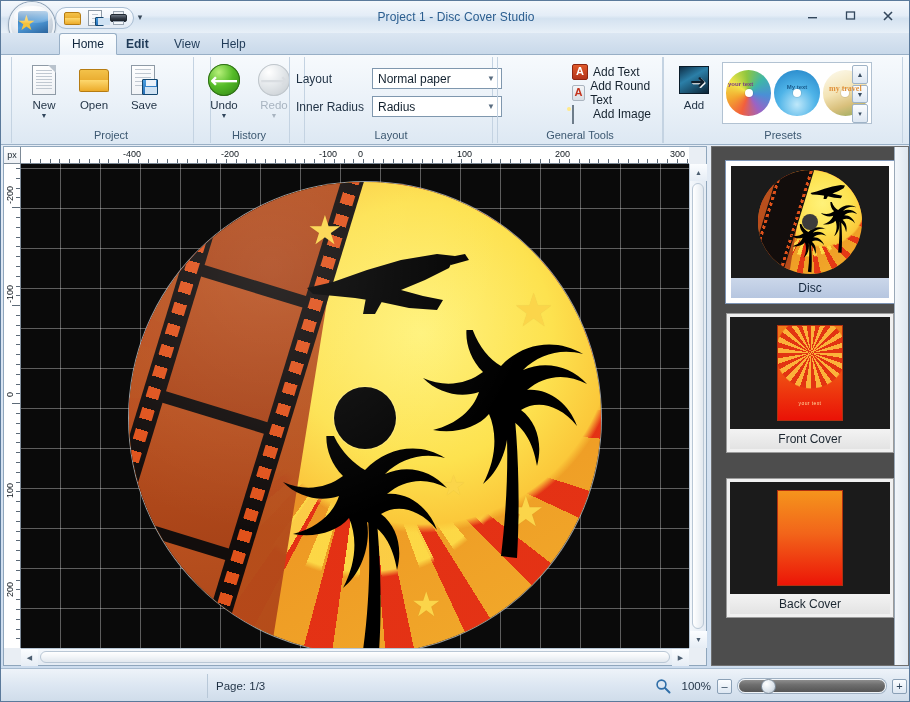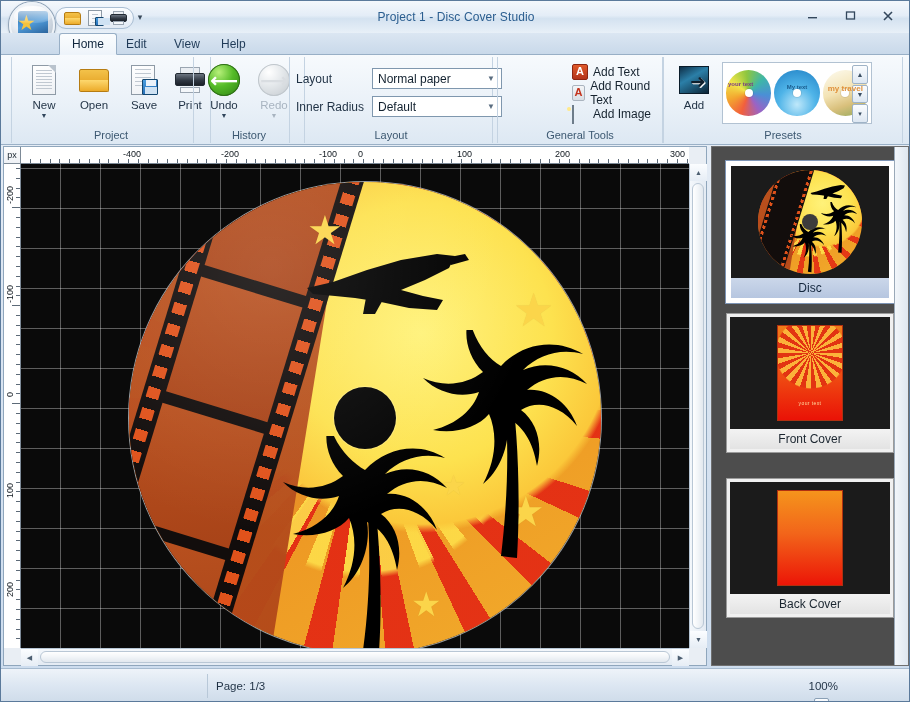--- a/index.html
+++ b/index.html
@@ -263,21 +263,21 @@
   .preset .hole {
     position: absolute; left: 50%; top: 50%; width: 8px; height: 8px; margin: -4px 0 0 -4px;
     border-radius: 50%; background: #ffffff; box-shadow: 0 0 0 1px rgba(0,0,0,.08);
   }
   .preset .ptxt { position: relative; z-index: 2; line-height: 7px; }
   .p1 { background: conic-gradient(from 200deg, #f25f3c, #f3a62f, #f1e54a, #8ec63f, #3fb6a8, #4a8fd6, #9b63c4, #f25f3c); }
   .p1 .ptxt { color:#7a3c86; left:-8px; top:-9px; }
   .p2 { background: radial-gradient(circle at 50% 75%, #bfe8fa 0%, #4fb4e8 45%, #1f7fc4 100%); }
   .p2 .ptxt { color:#1a5c8e; top:-6px; }
   .p3 { background: linear-gradient(160deg,#fdfbf0 0%,#f3e3b4 45%,#d9c07c 70%,#8fa85a 100%); }
-  .p3 .ptxt { color:#e0913b; top:-5px; font-size:8px; }
+  .p3 .ptxt { color:#e0913b; top:-5px; font-size:8px;font-family:Liberation Serif, serif; }
   .preset-scroll {
     position: absolute; right: 3px; top: 2px; width: 16px; height: 58px;
     display: flex; flex-direction: column; gap: 1px;
   }
   .ps-btn {
     flex: 1; background: linear-gradient(180deg,#fbfdff,#dde7f2);
     border: 1px solid #9fb3c7; border-radius: 2px;
     display: flex; align-items: center; justify-content: center;
     font-size: 7px; color: #3a4e62;
   }
@@ -496,21 +496,21 @@
     position: absolute; left: 0; top: 667px; width: 910px; height: 34px;
     background: linear-gradient(180deg,#eef3f9 0%,#dde7f2 48%,#cfdcea 100%);
     border-top: 1px solid #a7bbd0;
   }
   .sb-cell {
     position: absolute; top: 5px; height: 24px; display: flex; align-items: center;
     font-size: 11.5px; color: #1f3144; padding-left: 8px;
     border-left: 1px solid #b8c8d8;
   }
   .sb-cell.first { border-left: none; }
-  #zoom-area { position: absolute; right: 16px; top: 5px; height: 24px; display: flex; align-items: center; gap: 6px; flex-direction: column; }
+  #zoom-area { position: absolute; right: 4px; top: 5px; height: 24px; display: flex; align-items: center; gap: 6px; }
   #zoom-pct { font-size: 11.5px; color: #1f3144; min-width: 34px; text-align: right; }
   .zbtn {
     width: 15px; height: 15px; border: 1px solid #8aa0b6; border-radius: 2px;
     background: linear-gradient(180deg,#fbfdff,#dde7f2);
     display: flex; align-items: center; justify-content: center;
     font-size: 11px; color: #2c4259; line-height: 10px;
   }
   #zslider {
     width: 148px; height: 14px; border-radius: 7px;
     background: linear-gradient(180deg,#8d8d8d,#6e6e6e 40%,#555 100%);
@@ -577,21 +577,21 @@
         <div class="top" style="left:3px;width:11px;height:4px;"></div>
         <div class="body" style="top:3px;width:17px;height:8px;"></div>
         <div class="out" style="left:3px;width:11px;height:4px;"></div>
       </div>
     </div>
   </div>
   <div id="qat-drop">▾</div>
 
   <div id="tabstrip">
     <div class="tab active" style="left:58px;">Home</div>
-    <div class="tab" style="left:113px;">Edit</div>
+    <div class="tab" style="left:113px;font-weight:bold;">Edit</div>
     <div class="tab" style="left:161px;">View</div>
     <div class="tab" style="left:208px;">Help</div>
   </div>
 
   <div id="ribbon">
 
     <div class="rgroup" style="left:10px; width:200px;">
       <div class="rgroup-body">
         <div class="bigbtn" style="left:56px;">
           <div class="ico32">
@@ -627,30 +627,20 @@
                   <i></i>
                   <i></i>
                   <i></i>
                   <i></i>
                 </div>
                 <div class="disk"></div>
               </div>
           </div>
           <span class="lbl">Save</span>
         </div>
-        <div class="bigbtn" style="left:152px;">
-          <div class="ico32">
-            <div class="ic-print">
-                <div class="top"></div>
-                <div class="body"></div>
-                <div class="out"></div>
-              </div>
-          </div>
-          <span class="lbl">Print</span>
-        </div>
       </div>
       <div class="rgroup-title">Project</div>
     </div>
 
     <div class="rgroup" style="left:192px; width:112px;">
       <div class="rgroup-body">
         <div class="bigbtn" style="left:4px;">
           <div class="ico32">
             <div class="ic-circle green">
                 <div class="arrow">⟵</div>
@@ -677,21 +667,21 @@
         <div class="lrow" style="left:6px; top:8px;">
           <span class="cap">Layout</span>
           <div class="combo">
             <span>Normal paper</span>
             <span class="arrowbox">▼</span>
           </div>
         </div>
         <div class="lrow" style="left:6px; top:36px;">
           <span class="cap">Inner Radius</span>
           <div class="combo">
-            <span>Default</span>
+            <span>Radius</span>
             <span class="arrowbox">▼</span>
           </div>
         </div>
       </div>
       <div class="rgroup-title">Layout</div>
     </div>
 
     <div class="rgroup" style="left:496px; width:166px;">
       <div class="rgroup-body">
 

